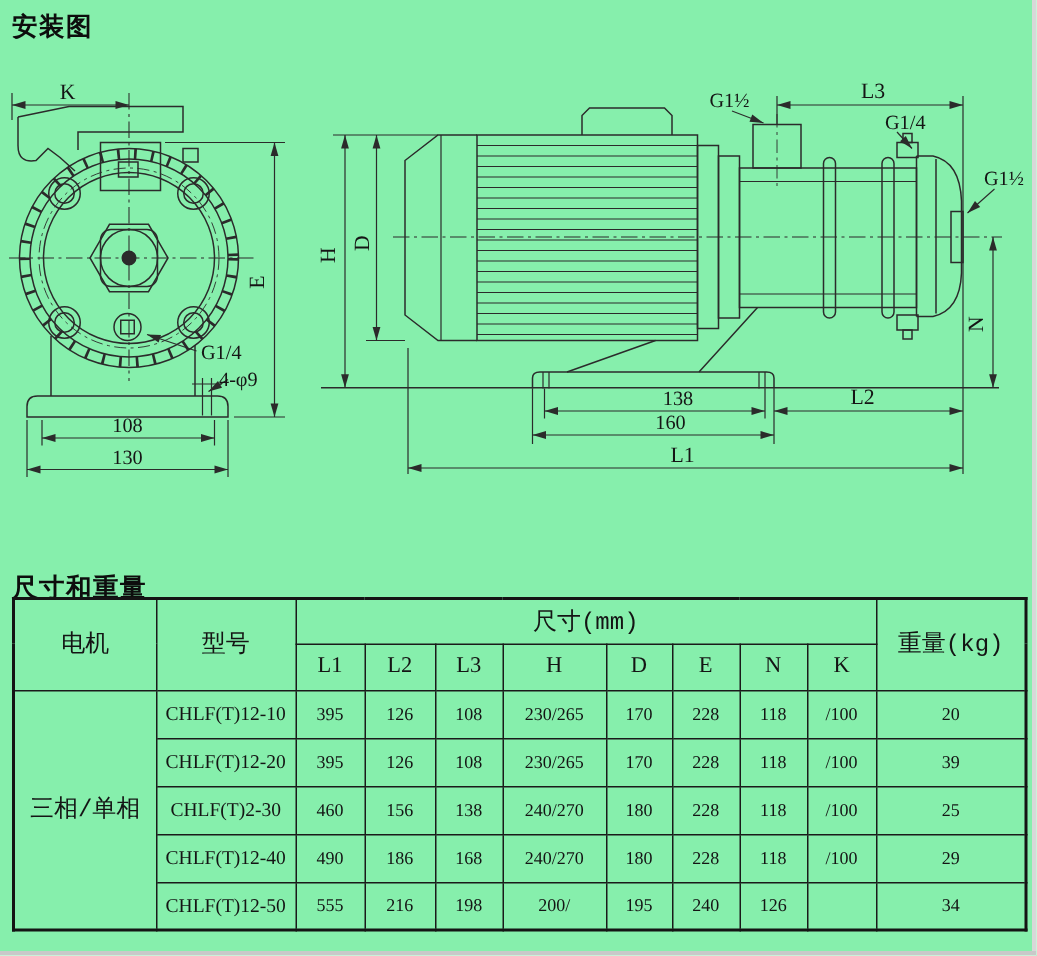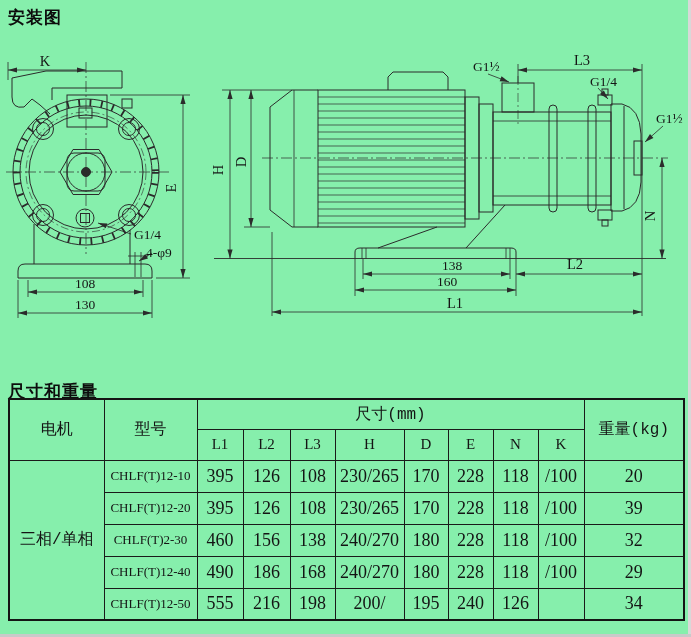--- a/index.html
+++ b/index.html
@@ -10,21 +10,21 @@
   #t-dims{top:360px;margin-top:20px;}
   svg text{font-family:"Liberation Serif",serif;fill:#151515;}
   .dimtxt{font-size:14.5px;}
   .numtxt{font-size:13.5px;}
   table{border-collapse:collapse;table-layout:fixed;width:676px;
         font-family:"Liberation Serif",serif;color:#141414;border:2px solid #141414;}
   th,td{border:1px solid #1a1a1a;text-align:center;vertical-align:middle;
         font-weight:normal;padding:0;overflow:hidden;}
   .hdr-cn{font-family:Liberation Mono, monospace;font-size:16px;}
   .hdr-sz{font-size:15px;}
-  .cell-num{font-size:18px;}
+  .cell-num{font-size:12px;}
   .cell-model{font-size:13px;}
   tr.h1{height:30px;} tr.h2{height:31px;} tr.body{height:32px;}
   #tablewrap{position:absolute;left:8px;top:398px;}
   #edge-r{position:absolute;right:0;top:0;width:3px;height:637px;background:#d8d8d8;}
   #edge-b{position:absolute;left:0;bottom:0;width:691px;height:3px;background:#c9c9c9;}
 </style>
 </head>
 <body>
 
 <div id="page">
@@ -250,21 +250,21 @@
       <tr class="body">
         <td class="cell-model">CHLF(T)2-30</td>
         <td class="cell-num">460</td>
         <td class="cell-num">156</td>
         <td class="cell-num">138</td>
         <td class="cell-num">240/270</td>
         <td class="cell-num">180</td>
         <td class="cell-num">228</td>
         <td class="cell-num">118</td>
         <td class="cell-num">/100</td>
-        <td class="cell-num">32</td>
+        <td class="cell-num">25</td>
       </tr>
       <tr class="body">
         <td class="cell-model">CHLF(T)12-40</td>
         <td class="cell-num">490</td>
         <td class="cell-num">186</td>
         <td class="cell-num">168</td>
         <td class="cell-num">240/270</td>
         <td class="cell-num">180</td>
         <td class="cell-num">228</td>
         <td class="cell-num">118</td>

